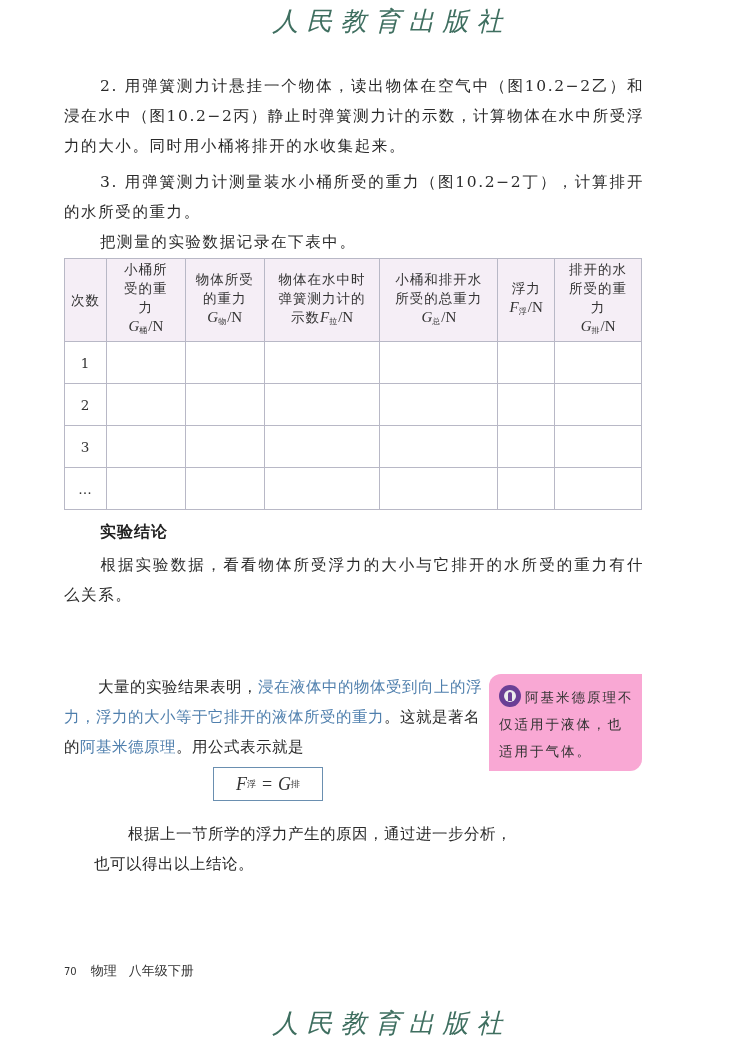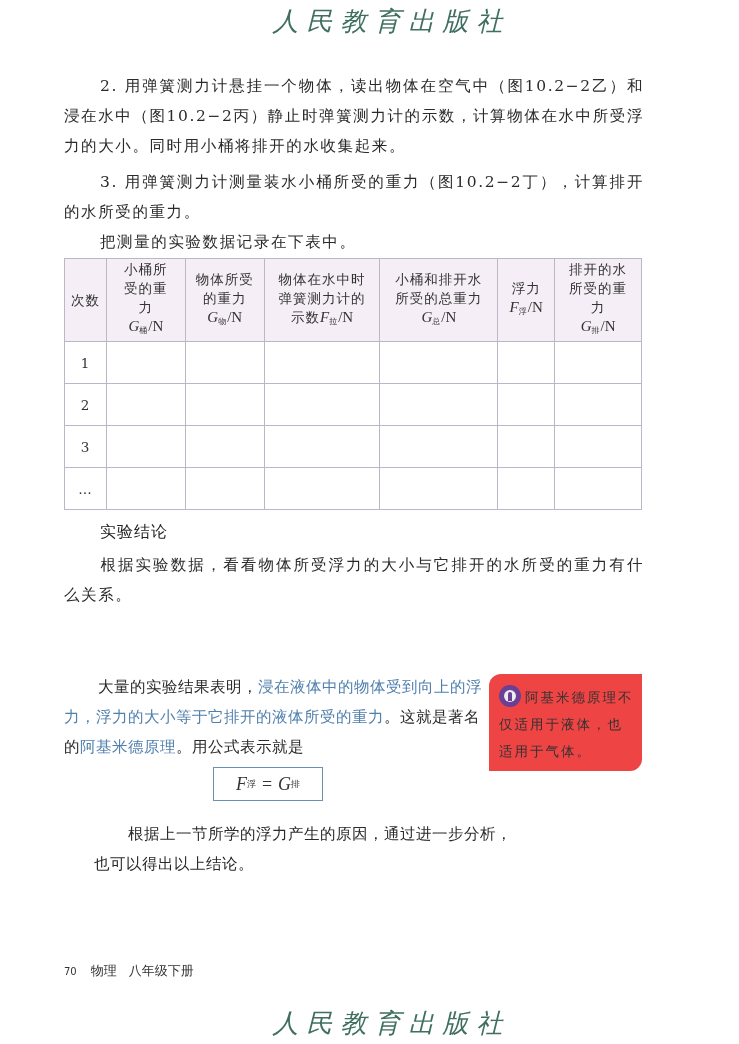--- a/index.html
+++ b/index.html
@@ -63,21 +63,21 @@
     table.data thead tr { border-bottom: 1.5px solid #c9aacc; }
     table.data tbody td { height: 42px; }
     .sym { font-style: italic; font-family: "Liberation Serif", serif; font-size: 15px; letter-spacing: 0; }
     .unit { font-family: "Liberation Serif", serif; font-size: 15px; letter-spacing: 0; }
     .sub { font-size: 8px; font-style: normal; vertical-align: -2px; }
 
     .heading {
       position: absolute;
       left: 100px; top: 522px;
       font-size: 16px;
-      font-weight: normal;
+      font-weight: bold;
       letter-spacing: 1px;
       font-family: "DejaVu Sans", sans-serif;
       color: #222;
     }
     #p5 { top: 550px; }
 
     .para2 {
       position: absolute;
       left: 64px;
       width: 420px;
@@ -103,21 +103,21 @@
       color: #333;
     }
     .formula-box .it { font-style: italic; }
     .formula-box .fsub { font-size: 9px; vertical-align: -3px; margin-right: 6px; font-style: normal; }
     .formula-box .eq { margin-right: 6px; }
 
     .sidenote {
       position: absolute;
       left: 489px; top: 674px;
       width: 153px; height: 97px;
-      background: #ef4444;
+      background: #f9a8d4;
       border-radius: 12px 0 12px 0;
       padding: 10px 8px 0 10px;
       font-size: 13.5px;
       line-height: 27px;
       letter-spacing: 2px;
       color: #333;
     }
     .sidenote .icon {
       display: inline-block;
       width: 22px; height: 22px;

